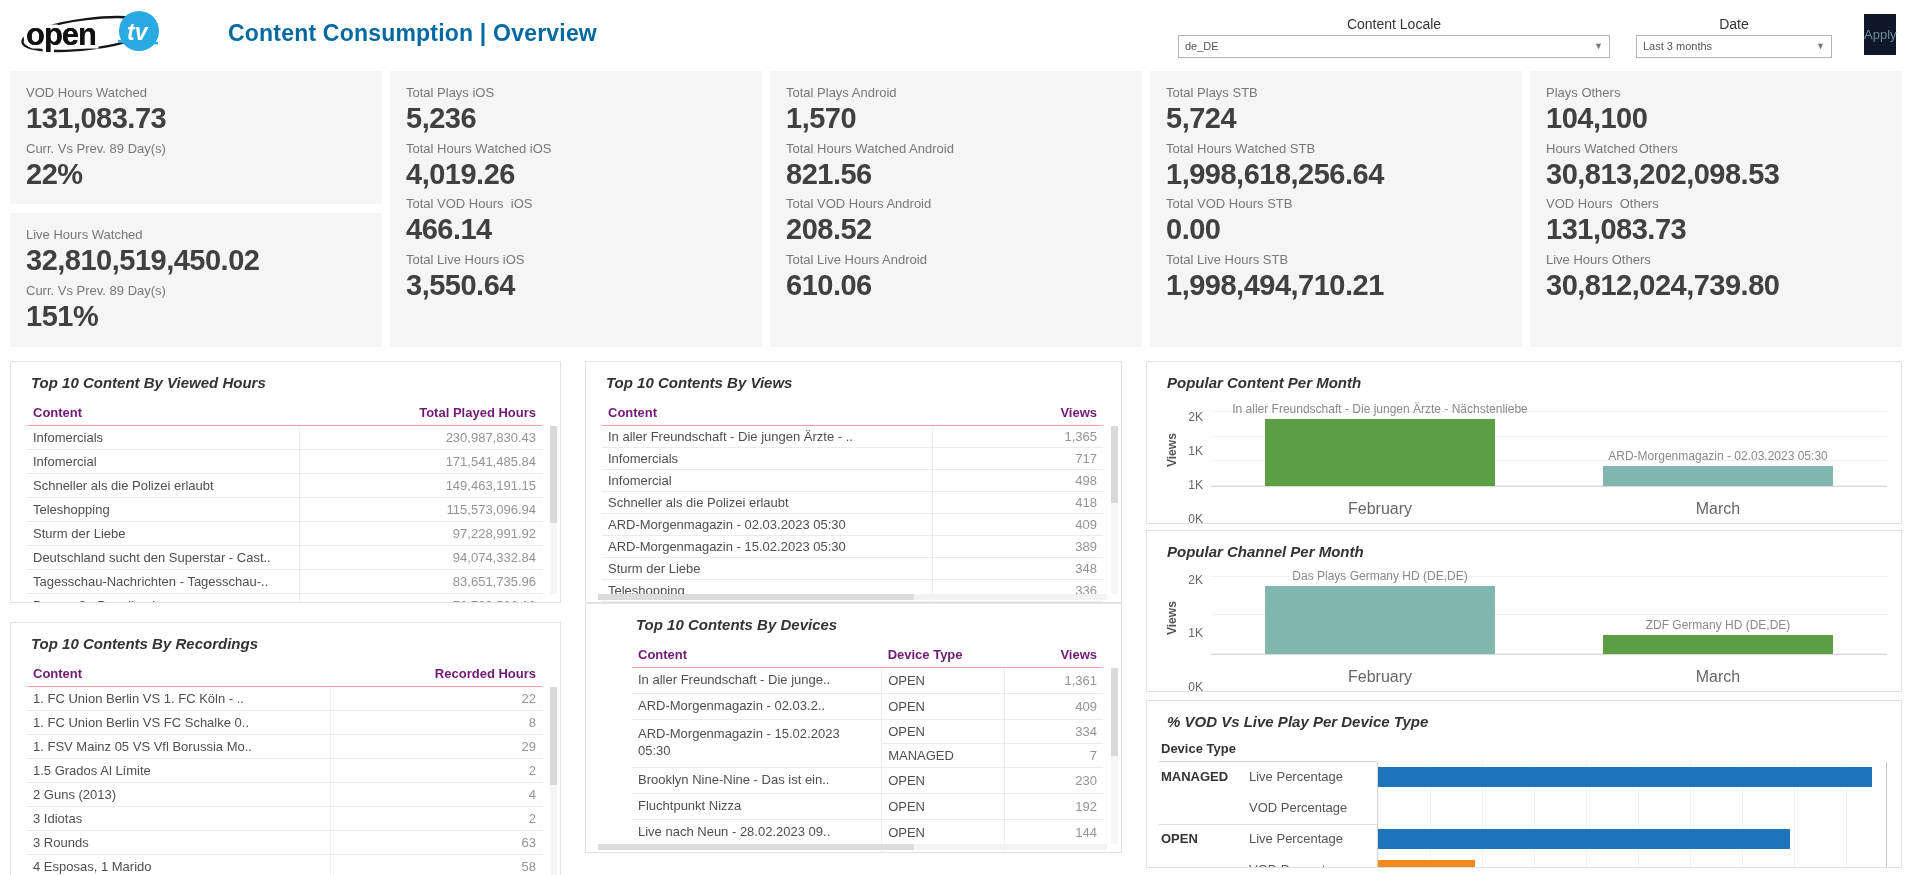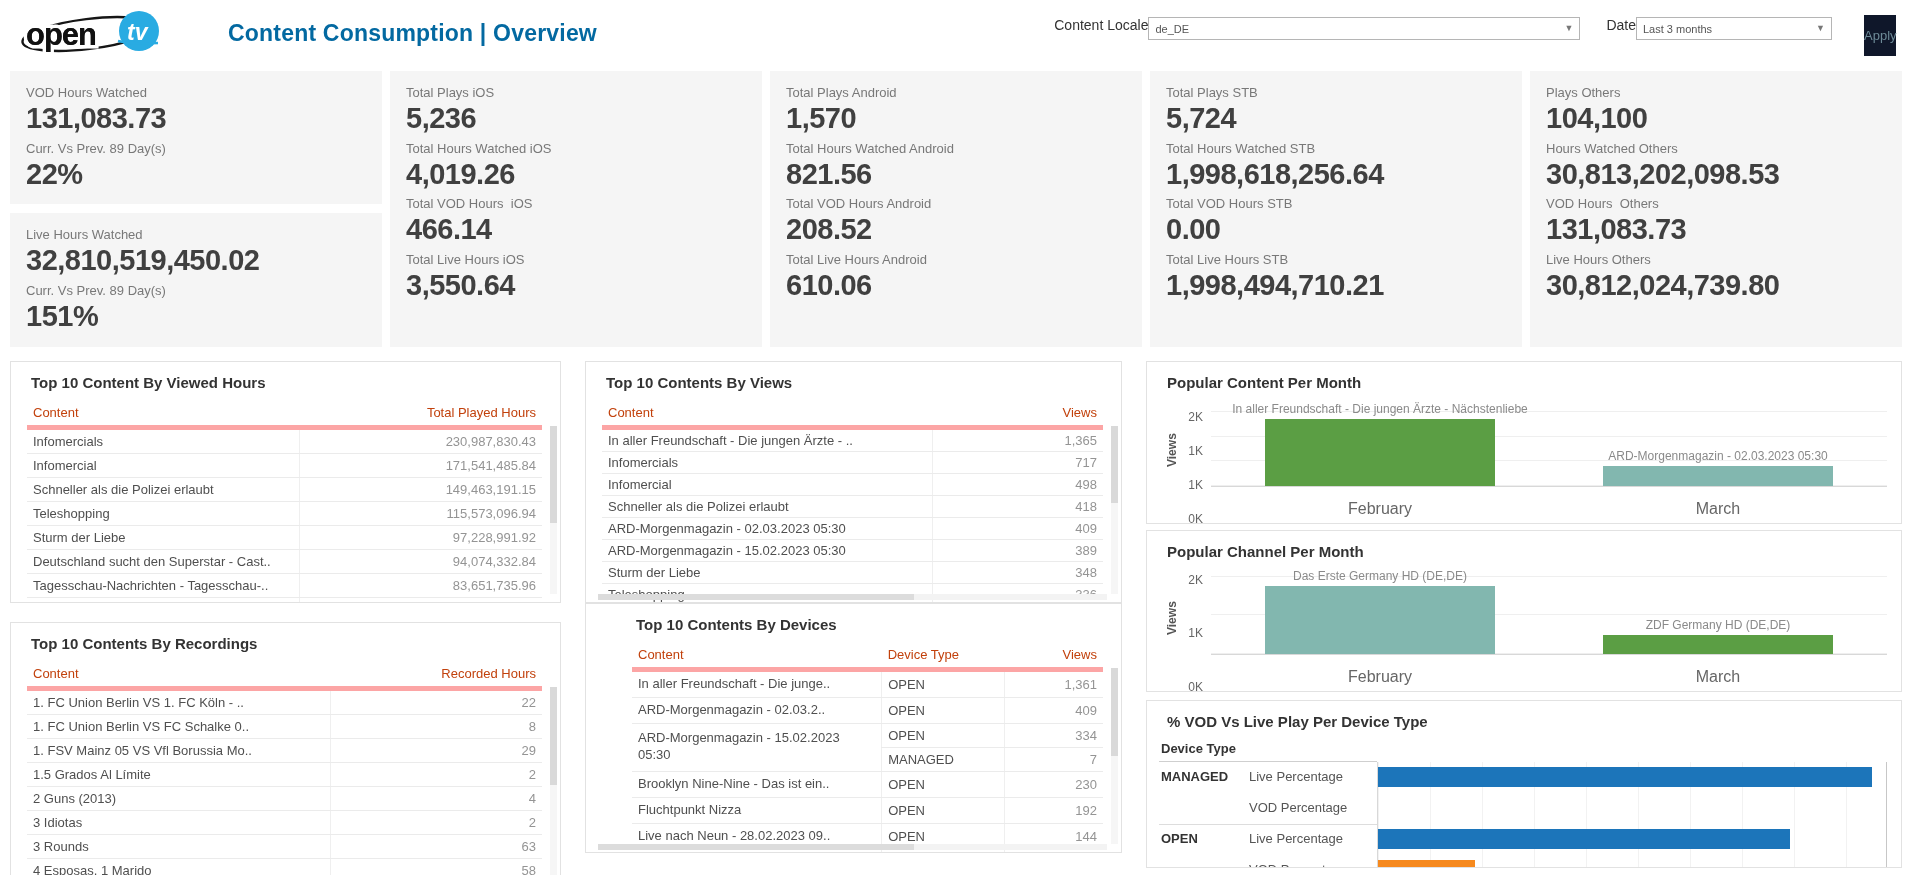--- a/index.html
+++ b/index.html
@@ -3,21 +3,21 @@
 <meta charset="utf-8">
 <style>
   * { box-sizing: border-box; margin: 0; padding: 0; }
   html,body { width:1912px; height:875px; overflow:hidden; background:#fff;
     font-family:"Liberation Sans", sans-serif; }
   
   .header { height:67px; display:flex; align-items:center; padding:0 16px 0 18px; background:#fff; }
   .logo { display:flex; align-items:center; }
   .page-title { margin-left:58px; font-size:23px; font-weight:bold; color:#0369a1; letter-spacing:0.2px; }
   .filters { margin-left:auto; display:flex; align-items:flex-start; padding-top:6px; }
-  .fgroup { display:flex; flex-direction:row; }
+  .fgroup { display:flex; flex-direction:column;align-items:center; }
   .flabel { font-size:14px; color:#333; margin-bottom:3px; }
   .fselect { position:relative; height:23px; border:1px solid #b5b5b5; background:#fff;
     font-size:11px; color:#555; display:flex; align-items:center; padding:0 18px 0 6px; cursor:pointer; }
   .fselect .arrow { position:absolute; right:6px; top:5px; font-size:9px; color:#777; }
   .w-locale { width:432px; }
   .w-date { width:196px; margin-right:0; }
   .gap1 { margin-right:26px; }
   .apply-btn { margin-left:32px; margin-top:-2px; width:32px; height:41px; border:none;
     background:#0f172a; color:#6d8a97; font-size:13px; cursor:pointer; font-family:inherit; }
   
@@ -27,23 +27,23 @@
   .kpi-stack { display:flex; flex-direction:column; gap:9px; }
   .kpi-stack .kpi-card { flex:1; }
   .kpi-label { font-size:13px; color:#787878; margin-top:3px; white-space:pre; }
   .kpi-value { font-size:29px; font-weight:bold; color:#404040; letter-spacing:-0.5px; line-height:1.3;
     white-space:nowrap; }
   .grid { display:grid; grid-template-columns:551px 537px 756px; column-gap:24px; align-items:start; }
   .col { display:flex; flex-direction:column; }
   
   .panel { background:#fff; border:1px solid #e2e2e2; position:relative; overflow:hidden;
     padding:8px 12px 0 12px; }
-  .panel-title { font-size:15px; font-weight:bold; color:#333; margin:4px 0 9px 8px; }
+  .panel-title { font-size:15px; font-weight:bold; color:#333; margin:4px 0 9px 8px;font-style:italic; }
   table { width:calc(100% - 10px); margin-left:4px; border-collapse:collapse; table-layout:fixed; font-size:13px; }
-  th { text-align:left; color:#c2410c; font-weight:normal; padding:5px 6px; border-bottom:5px solid #fca5a5; white-space:nowrap; }
+  th { text-align:left; color:#701a75; font-weight:bold; padding:5px 6px; border-bottom:1px solid #fca5a5; white-space:nowrap; }
   th.num { text-align:right; }
   td { padding:4px 6px; border-bottom:1px solid #ebebeb; color:#4f4f4f; white-space:nowrap; overflow:hidden; }
   td.num { text-align:right; color:#949494; border-left:1px solid #efefef; }
   td.dev { border-left:1px solid #efefef; color:#4f4f4f; }
   td.wrap { white-space:normal; line-height:1.3; }
   table.tight td { padding:3px 6px; }
   .h-viewed { height:242px; margin-bottom:19px; }
   .h-views  { height:242px; }
   .h-rec    { height:262px; }
   .h-dev    { height:250px;padding-left:42px; }
@@ -454,21 +454,21 @@
               <div class="ytick" style="bottom: calc(45.4545% - 7px);">1K</div>
               <div class="ytick" style="bottom: calc(90.9091% - 7px);">2K</div>
             </div>
             <div class="vright">
               <div class="plot">
                 <div class="gridline" style="bottom: 0%;"></div>
                 <div class="gridline" style="bottom: 45.4545%;"></div>
                 <div class="gridline" style="bottom: 90.9091%;"></div>
                 <div class="slots">
                   <div class="slot">
-                    <div class="bar-label">Das Erste Germany HD (DE,DE)</div>
+                    <div class="bar-label">Das Plays Germany HD (DE,DE)</div>
                     <div class="vbar" style="height: 81.8182%; background: rgb(130, 183, 175);"></div>
                   </div>
                   <div class="slot">
                     <div class="bar-label">ZDF Germany HD (DE,DE)</div>
                     <div class="vbar" style="height: 22.7273%; background: rgb(91, 158, 68);"></div>
                   </div>
                 </div>
               </div>
               <div class="xrow">
                 <div class="xtick">February</div>

